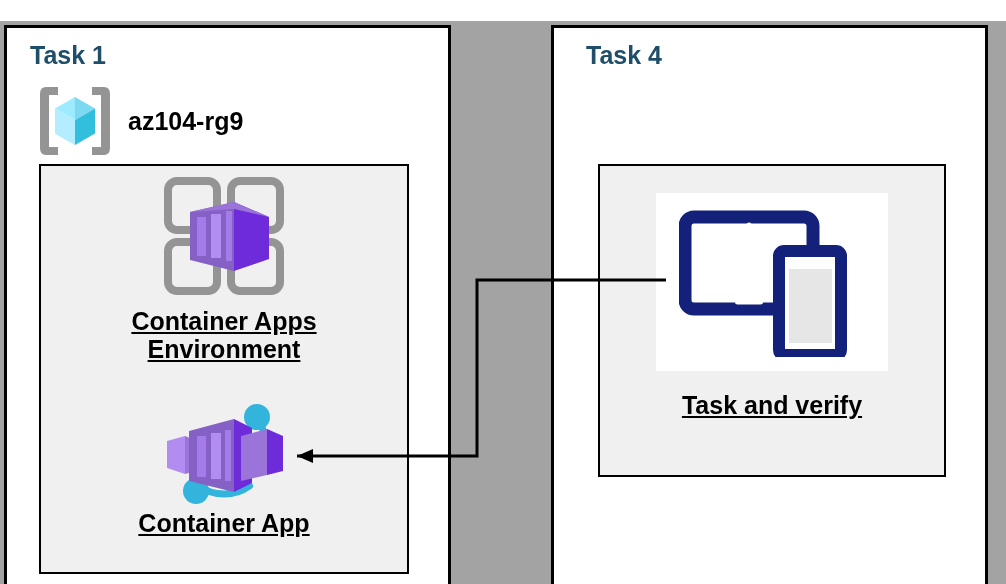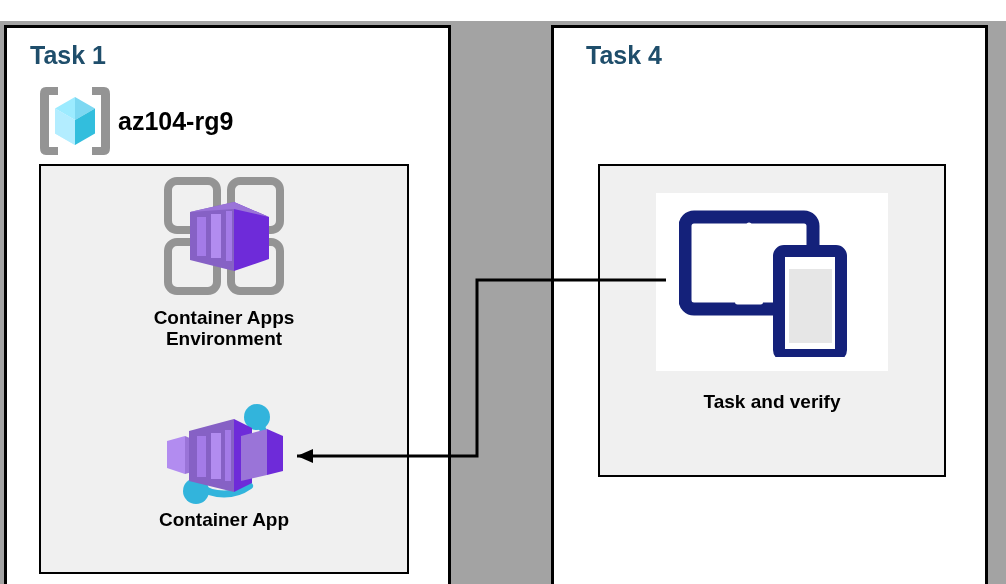--- a/index.html
+++ b/index.html
@@ -42,21 +42,21 @@
   #task2-title { left: 586px; top: 22px; }
 
   
   #rg-row {
     position: absolute;
     left: 36px;
     top: 62px;
     height: 76px;
     display: flex;
     align-items: center;
-    gap: 4px;
+    gap: 14px;
   }
   #rg-icon { width: 78px; height: 76px; display:block; }
   #rg-label {
     font-size: 25px;
     font-weight: bold;
     color: #000000;
     white-space: nowrap;
     line-height: 1;
   }
 
@@ -72,25 +72,26 @@
 
   
   .node {
     position: absolute;
     display: flex;
     flex-direction: column;
     align-items: center;
     text-align: center;
   }
   .node-label {
-    font-size: 19px;
+    font-size: 25px;
     font-weight: bold;
     color: #000000;
     line-height: 1.12;
     white-space: pre-line;
+    text-decoration: underline;
   }
 
   #node-cae  { left: 39px; top: 150px; width: 370px; }
   #node-cae .node-label { margin-top: 6px; }
   #node-capp { left: 39px; top: 374px; width: 370px; }
   #node-capp .node-label { margin-top: 4px; }
 
   .icon-cae  { width: 136px; height: 130px; display:block; }
   .icon-capp { width: 146px; height: 110px; display:block; }
 

